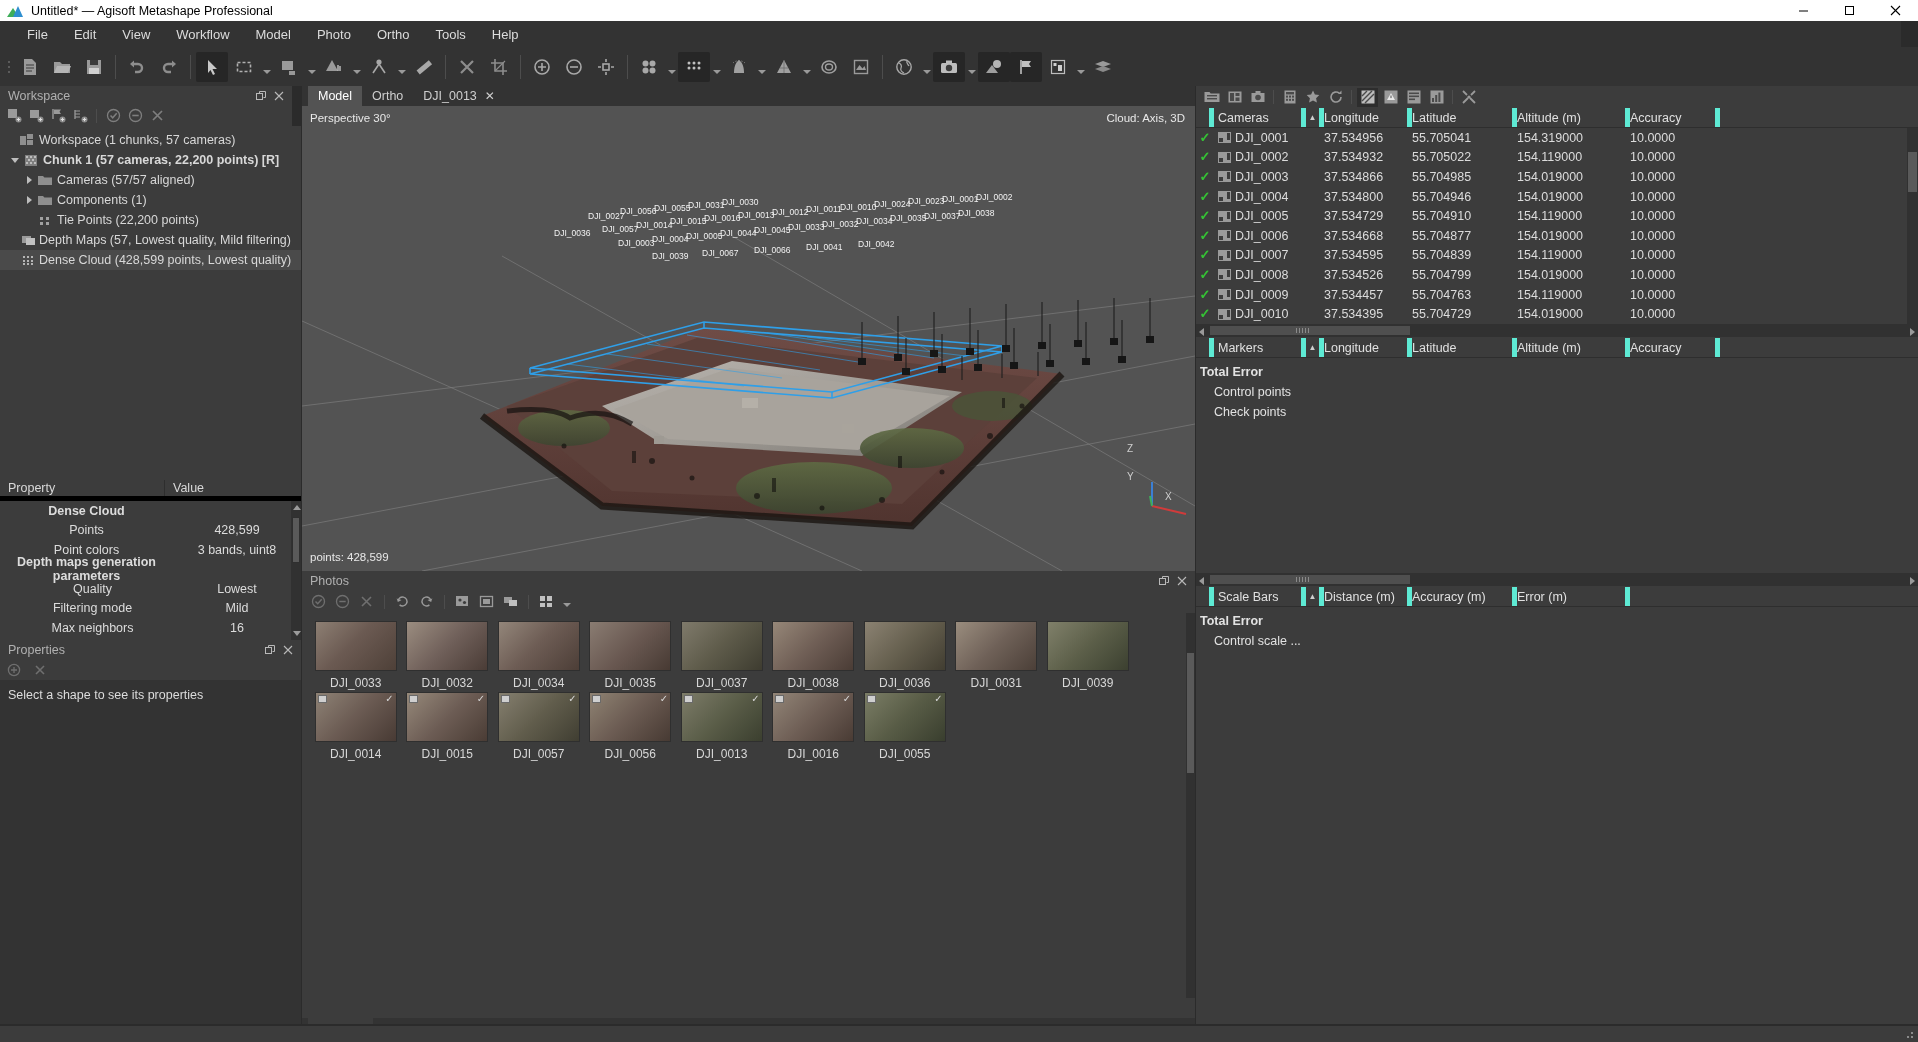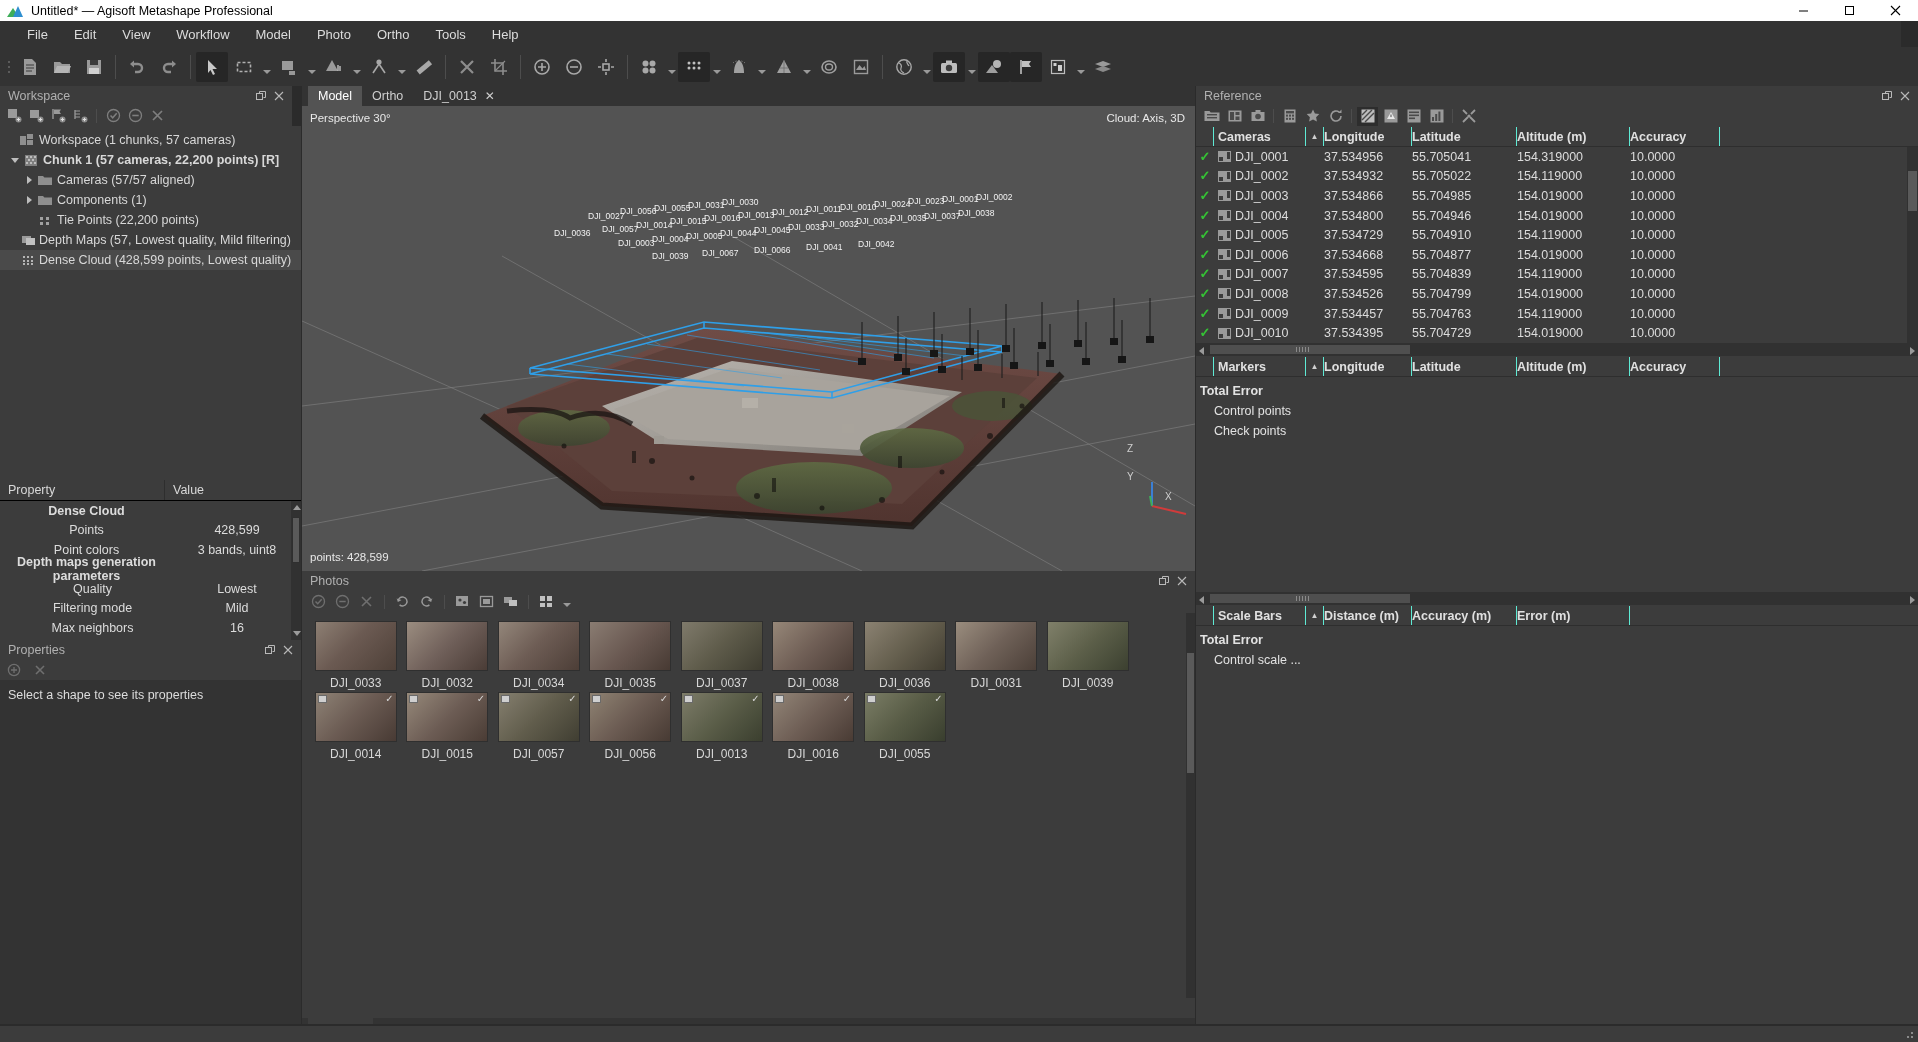--- a/index.html
+++ b/index.html
@@ -75,21 +75,21 @@
   .tw b { display:block; width:0;height:0;border-top:4px solid transparent;
      border-bottom:4px solid transparent; border-left:5px solid #bdbdbd;}
   .tw.open b { border-left:4px solid transparent;border-right:4px solid transparent;
      border-top:5px solid #bdbdbd; border-bottom:none;}
   .ticon { width:18px; height:20px; display:flex; align-items:center; justify-content:center; }
   .tlabel { margin-left:3px; }
   .tree-row.bold .tlabel { font-weight:bold; }
 
   
   .propgrid { position:absolute; left:0; top:480px; width:301px; height:160px; background:#3c3c3c;}
-  .pg-head { display:flex; height:21px; background:#3c3c3c; border-bottom:1px solid #000000;}
+  .pg-head { display:flex; height:21px; background:#3c3c3c; border-bottom:5px solid #000000;}
   .pg-head div { font-size:12.5px; color:#d8d8d8; display:flex; align-items:center; padding-left:8px;}
   .pg-head .c1 { width:165px; border-right:1px solid #2e2e2e;}
   .pg-head .c2 { flex:1; }
   .pg-row { display:flex; height:19.5px; font-size:12.5px; align-items:center;text-align:center;}
   .pg-row .k { width:165px; padding-left:8px; color:#dcdcdc;}
   .pg-row .v { flex:1; padding-left:8px; color:#dcdcdc;}
   .pg-row.grp .k { font-weight:bold; }
   .pg-row.ind .k { padding-left:20px; }
   .pg-scroll { position:absolute; right:0; top:21px; width:10px; height:139px; background:#313131;}
   .pg-scroll .thumb { position:absolute; left:1px; top:16px; width:8px; height:46px; background:#5a5a5a;}
@@ -139,21 +139,21 @@
   .ph-tab { height:24px; padding:0 13px; display:flex;align-items:center; font-size:12.5px; color:#cfcfcf;}
   .ph-tab.active { background:#3c3c3c; color:#ffffff; }
 
   
   .reference { position:absolute; left:1196px; top:86px; width:722px; height:956px; background:#3c3c3c;}
   .ref-toolbar { height:22px; background:#3c3c3c; display:flex; align-items:center; padding-left:5px; gap:2px;}
   .rbtn { width:21px;height:19px;display:flex;align-items:center;justify-content:center;}
   .rbtn.on { background:#2d2d2d; }
   .tbl-head { display:flex; height:20px; background:#3c3c3c; border-bottom:1px solid #2e2e2e;
      font-size:12.5px; color:#e0e0e0; }
-  .tbl-head div { display:flex; align-items:center; border-right:1px solid #5eead4;font-weight:bold; }
+  .tbl-head div { display:flex; align-items:center; border-right:5px solid #5eead4; }
   .tbl-row { display:flex; height:19.6px; font-size:12.5px; color:#dcdcdc; align-items:center;}
   .col-chk { width:18px; display:flex; align-items:center; justify-content:center; }
   .col-name { width:92px; display:flex; align-items:center; gap:4px; padding-left:4px;}
   .col-lon { width:88px; }
   .col-lat { width:105px; }
   .col-alt { width:113px; }
   .col-acc { width:90px; }
   .camicon { width:13px; height:11px; background:#9a9a9a; position:relative; flex:none;}
   .camicon::before{content:"";position:absolute;left:1px;bottom:1px;width:4px;height:4px;background:#3c3c3c;}
   .camicon::after{content:"";position:absolute;right:1px;top:1px;width:3px;height:7px;background:#3c3c3c;}
@@ -1078,36 +1078,20 @@
       <div class="ph-tab">
         <span>Console</span>
         </div>
       <div class="ph-tab">
         <span>Jobs</span>
         </div>
     </div>
   </div>
 
   <div class="reference">
-    <div class="panel-title">
-      <span>Reference</span>
-      <div class="ptools">
-        <div class="ptool">
-          <svg width="10" height="10" viewBox="0 0 10 10">
-              <rect x="0.5" y="2.5" width="6" height="6" fill="none" stroke="#b9b9b9"></rect>
-              <path d="M3.5 2.5v-2h6v6h-2" fill="none" stroke="#b9b9b9"></path>
-            </svg>
-          </div>
-        <div class="ptool">
-          <svg width="10" height="10" viewBox="0 0 10 10">
-              <path d="M1 1l8 8M9 1L1 9" stroke="#b9b9b9" stroke-width="1.1"></path>
-            </svg>
-          </div>
-      </div>
-    </div>
 
     <div class="ref-toolbar">
       <div class="rbtn">
         <svg width="16" height="16" viewBox="0 0 16 16">
             <path d="M0.5 3h5l1.2 1.5H15.5V13H0.5z" fill="#9a9a9a"></path>
             <rect x="3" y="6" width="10" height="1.4" fill="#4a4a4a"></rect>
             <rect x="3" y="9" width="10" height="1.4" fill="#4a4a4a"></rect>
           </svg>
         </div>
       <div class="rbtn">

